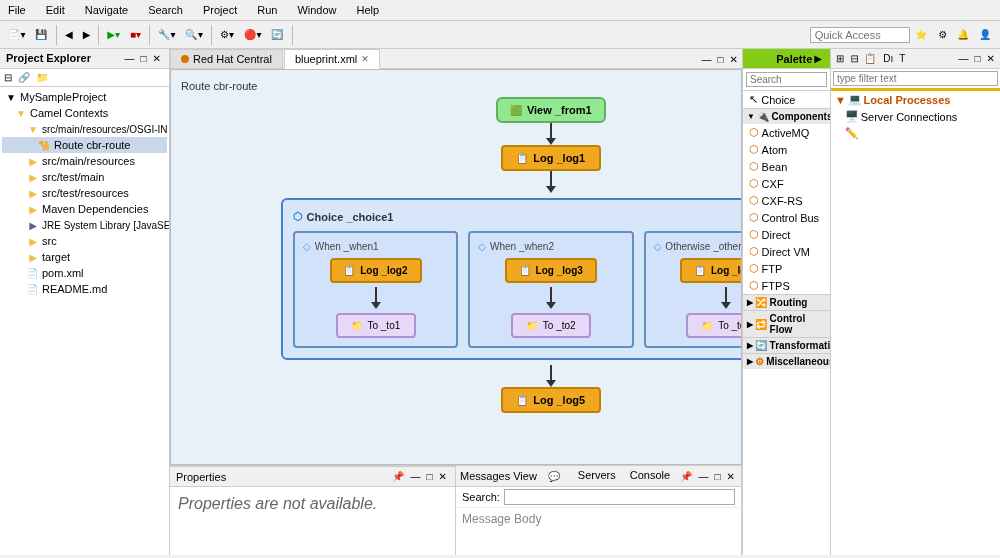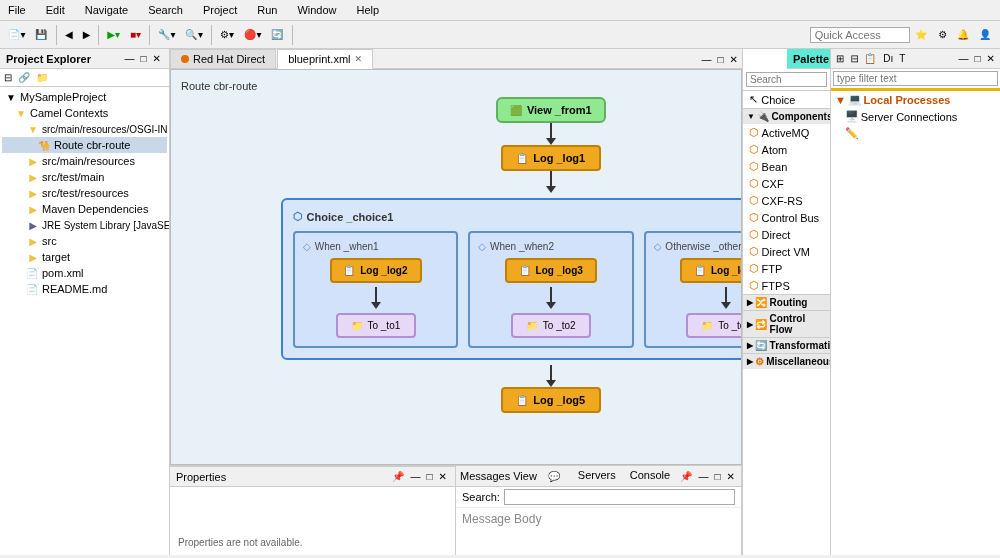--- a/index.html
+++ b/index.html
@@ -14,21 +14,21 @@
     .toolbar-btn { background: transparent; border: 1px solid transparent; padding: 2px 3px; cursor: pointer; font-size: 10px; display: flex; align-items: center; }
     .toolbar-sep { width: 1px; height: 20px; background: #bbb; margin: 0 2px; }
     .quick-access { margin-left: auto; display: flex; align-items: center; gap: 2px; }
     .quick-access input { border: 1px solid #aaa; padding: 1px 4px; font-size: 11px; width: 100px; }
 
     
     .main-layout { display: flex; height: calc(558px - 52px); }
 
     
     .left-panel { width: 170px; display: flex; flex-direction: column; border-right: 1px solid #ccc; background: #fff; }
-    .panel-header { background: #f0f0f0; border-bottom: 1px solid #ccc; padding: 3px 6px; display: flex; align-items: center; justify-content: space-between; font-size: 11px; font-weight: bold; }
+    .panel-header { background: #f0f0f0; border-bottom: 1px solid #ccc; padding: 3px 6px; display: flex; justify-content: space-between; font-size: 11px; font-weight: bold; }
     .panel-header-btns { display: flex; gap: 2px; }
     .panel-header-btn { background: transparent; border: none; cursor: pointer; font-size: 10px; padding: 1px 2px; }
     .tree-area { flex: 1; overflow: auto; padding: 2px; }
     .tree-item { display: flex; align-items: center; padding: 1px 2px; cursor: pointer; white-space: nowrap; }
     .tree-item.selected { background: #c8d8e8; }
     .tree-item .icon { width: 14px; height: 14px; margin-right: 2px; font-size: 10px; display: inline-flex; align-items: center; justify-content: center; flex-shrink: 0; }
     .tree-indent-1 { padding-left: 12px; }
     .tree-indent-2 { padding-left: 24px; }
     .tree-indent-3 { padding-left: 36px; }
     .folder-icon { color: #f0c040; }
@@ -70,25 +70,25 @@
     .when-content { display: flex; flex-direction: column; align-items: center; gap: 4px; }
 
     
     .bottom-tab-bar { background: #f0f0f0; border-top: 1px solid #ccc; border-bottom: 1px solid #ccc; display: flex; align-items: center; padding: 0 4px; }
     .bottom-tab { padding: 3px 8px; font-size: 11px; cursor: pointer; border-bottom: 2px solid transparent; }
     .bottom-tab.active { border-bottom: 2px solid #e07000; font-weight: bold; }
 
     
     .properties-panel { height: 90px; border-top: 1px solid #ccc; background: #fff; display: flex; flex-direction: column; }
     .prop-header { background: #f0f0f0; border-bottom: 1px solid #ccc; padding: 3px 6px; display: flex; align-items: center; justify-content: space-between; font-size: 11px; }
-    .prop-content { flex: 1; padding: 8px; color: #666; font-size: 10px; display: flex; align-items: flex-end; }
+    .prop-content { flex: 1; padding: 8px; color: #666; font-size: 16px; display: flex; align-items: flex-start; font-style: italic; }
 
     
     .right-panel { width: 88px; border-left: 1px solid #ccc; background: #fff; display: flex; flex-direction: column; }
-    .palette-header { background: #5eead4; border-bottom: 1px solid #ccc; padding: 3px 6px; display: flex; align-items: center; justify-content: space-between; font-size: 11px; font-weight: bold; margin-left: 44px; }
+    .palette-header { background: #84cc16; border-bottom: 1px solid #ccc; padding: 3px 6px; display: flex; align-items: center; justify-content: flex-end; font-size: 11px; font-weight: bold; }
     .palette-search { padding: 3px; border-bottom: 1px solid #ccc; }
     .palette-search input { width: 100%; border: 1px solid #aaa; padding: 1px 3px; font-size: 10px; }
     .palette-item { padding: 2px 6px; font-size: 11px; cursor: pointer; display: flex; align-items: center; gap: 3px; }
     .palette-section { background: #e8e8e8; border-top: 1px solid #ccc; padding: 2px 4px; font-size: 10px; font-weight: bold; display: flex; align-items: center; gap: 2px; cursor: pointer; }
     .palette-section .tri { font-size: 8px; }
 
     
     .far-right-panel { width: 170px; border-left: 1px solid #ccc; background: #fff; display: flex; flex-direction: column; }
     .far-right-header { background: #f0f0f0; border-bottom: 1px solid #ccc; padding: 3px; display: flex; align-items: center; gap: 2px; }
     .far-right-search { padding: 2px; border-bottom: 3px solid #eab308; }
@@ -219,21 +219,21 @@
         <span>README.md</span>
       </div>
     </div>
   </div>
 
   <div class="center-area">
 
     <div class="tab-bar">
       <div class="tab">
         <span class="dot"></span>
-        <span>Red Hat Direct</span>
+        <span>Red Hat Central</span>
       </div>
       <div class="tab active">
         <span>blueprint.xml</span>
         <span class="close-btn">✕</span>
       </div>
       <div style="margin-left:auto; display:flex; gap:2px; padding:2px;">
         <button class="panel-header-btn">—</button>
         <button class="panel-header-btn">□</button>
         <button class="panel-header-btn">✕</button>
       </div>

